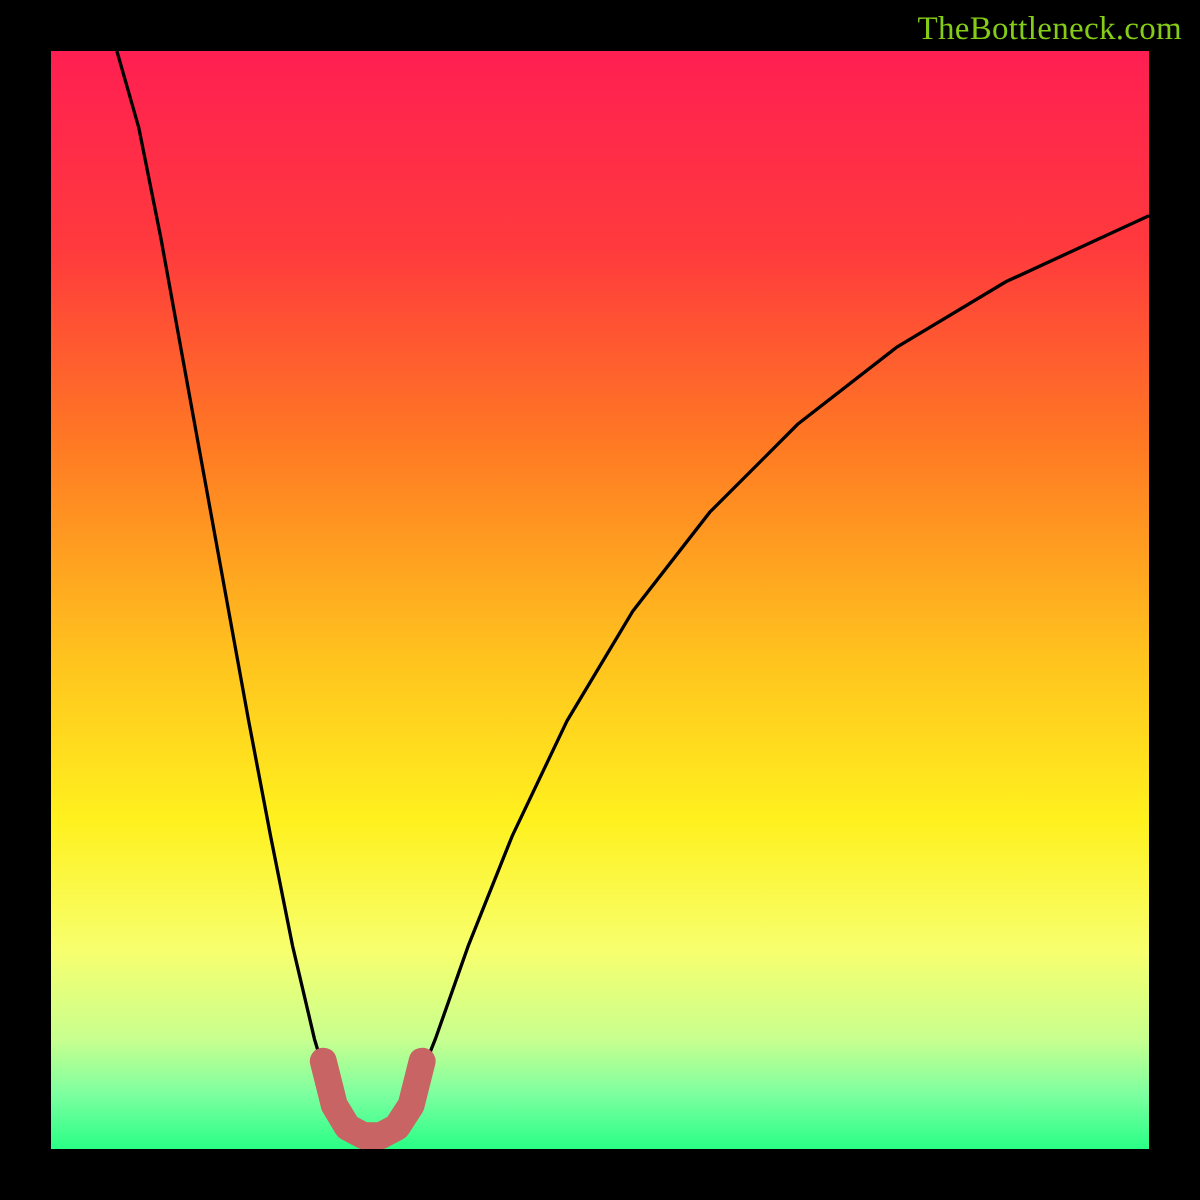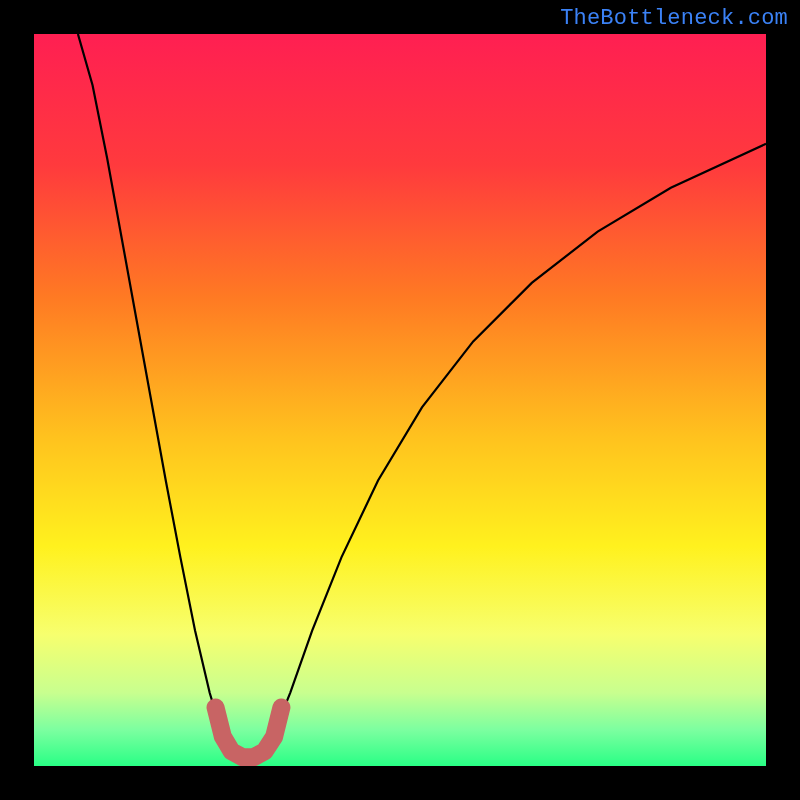--- a/index.html
+++ b/index.html
@@ -23,23 +23,23 @@
     left: 34px;
     top: 34px;
     width: 732px;
     height: 732px;
     overflow: hidden;
   }
   .watermark {
     position: absolute;
     top: 6px;
     right: 12px;
-    font-family: Liberation Mono, monospace;
+    font-family: Liberation Serif, serif;
     font-size: 22px;
-    color: #3b82f6;
+    color: #84cc16;
     letter-spacing: 0.2px;
   }
   svg { display: block; }
 </style>
 </head>
 <body>
 
 <div class="frame">
   <div class="watermark">TheBottleneck.com</div>
   <div class="plot">

